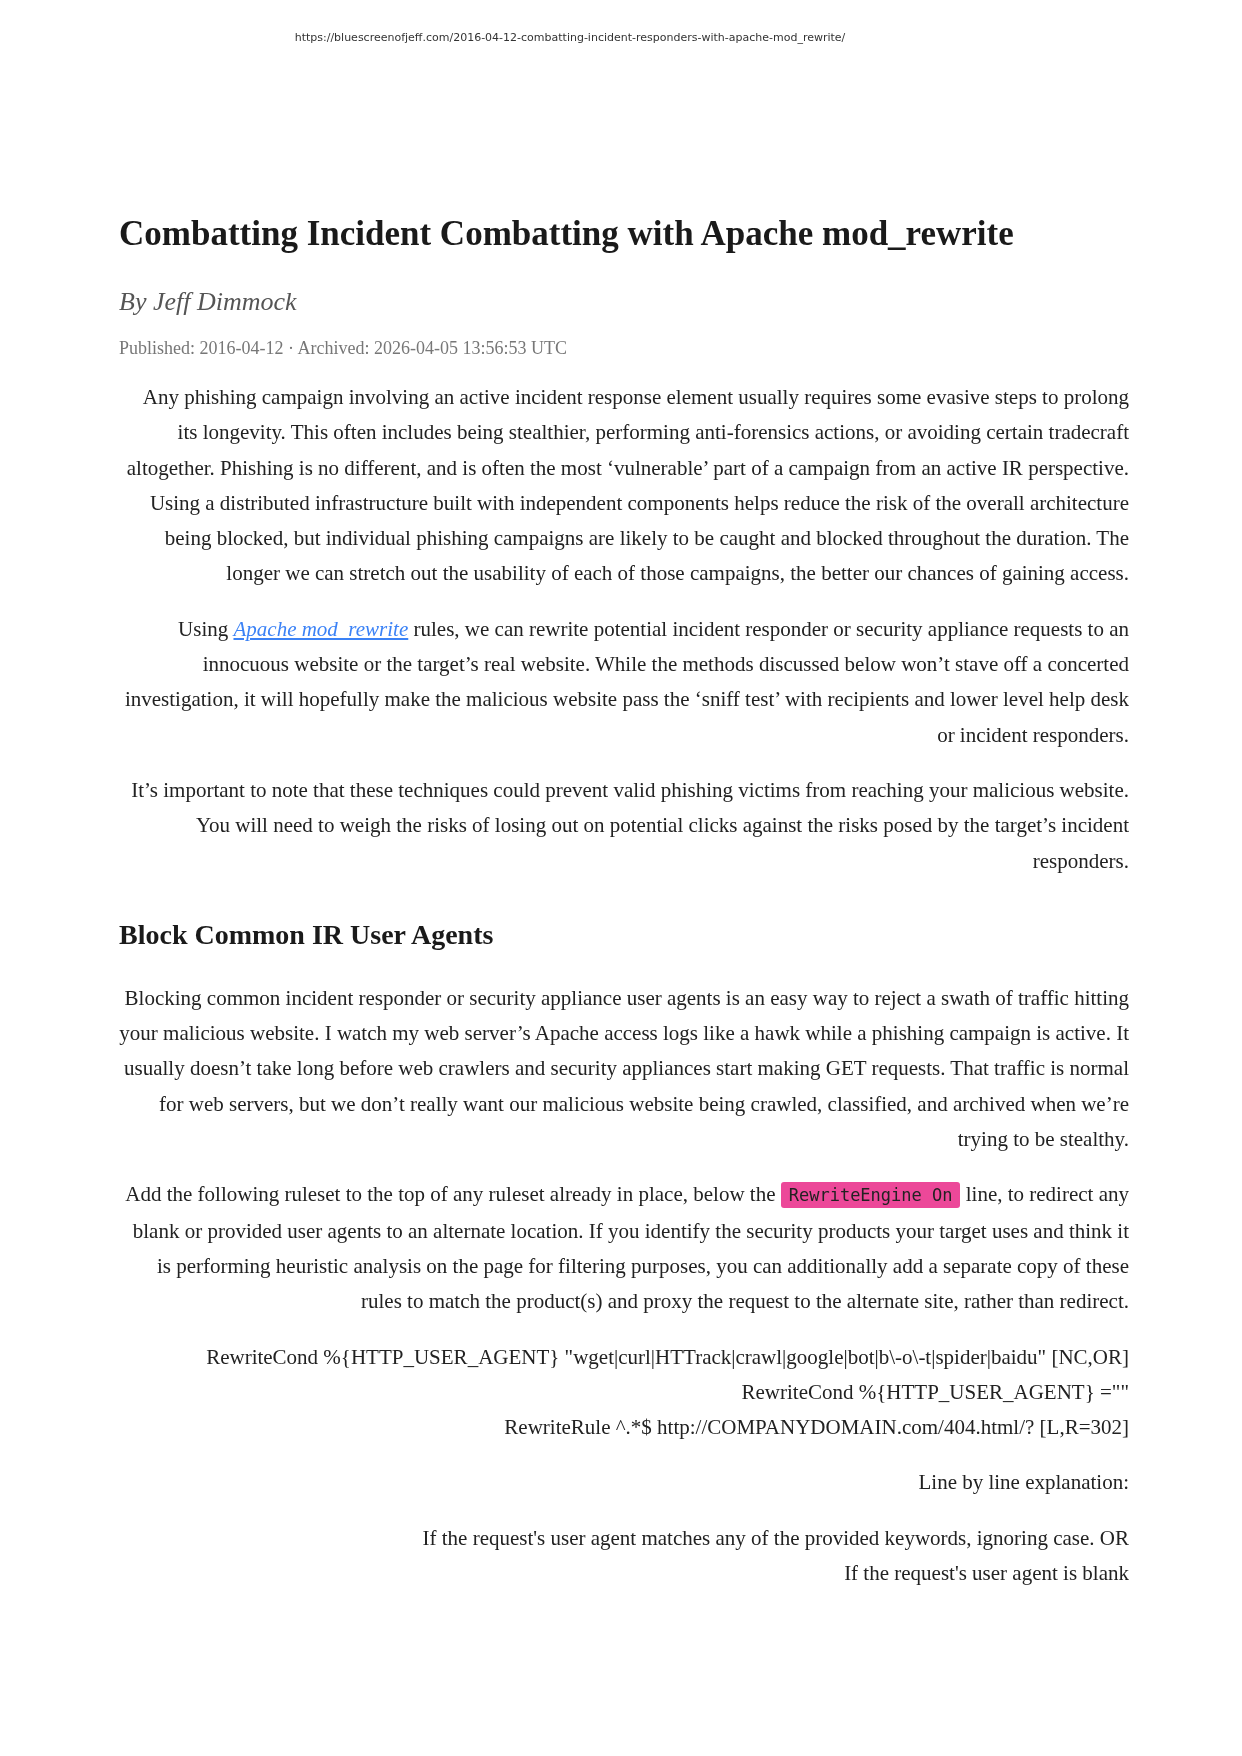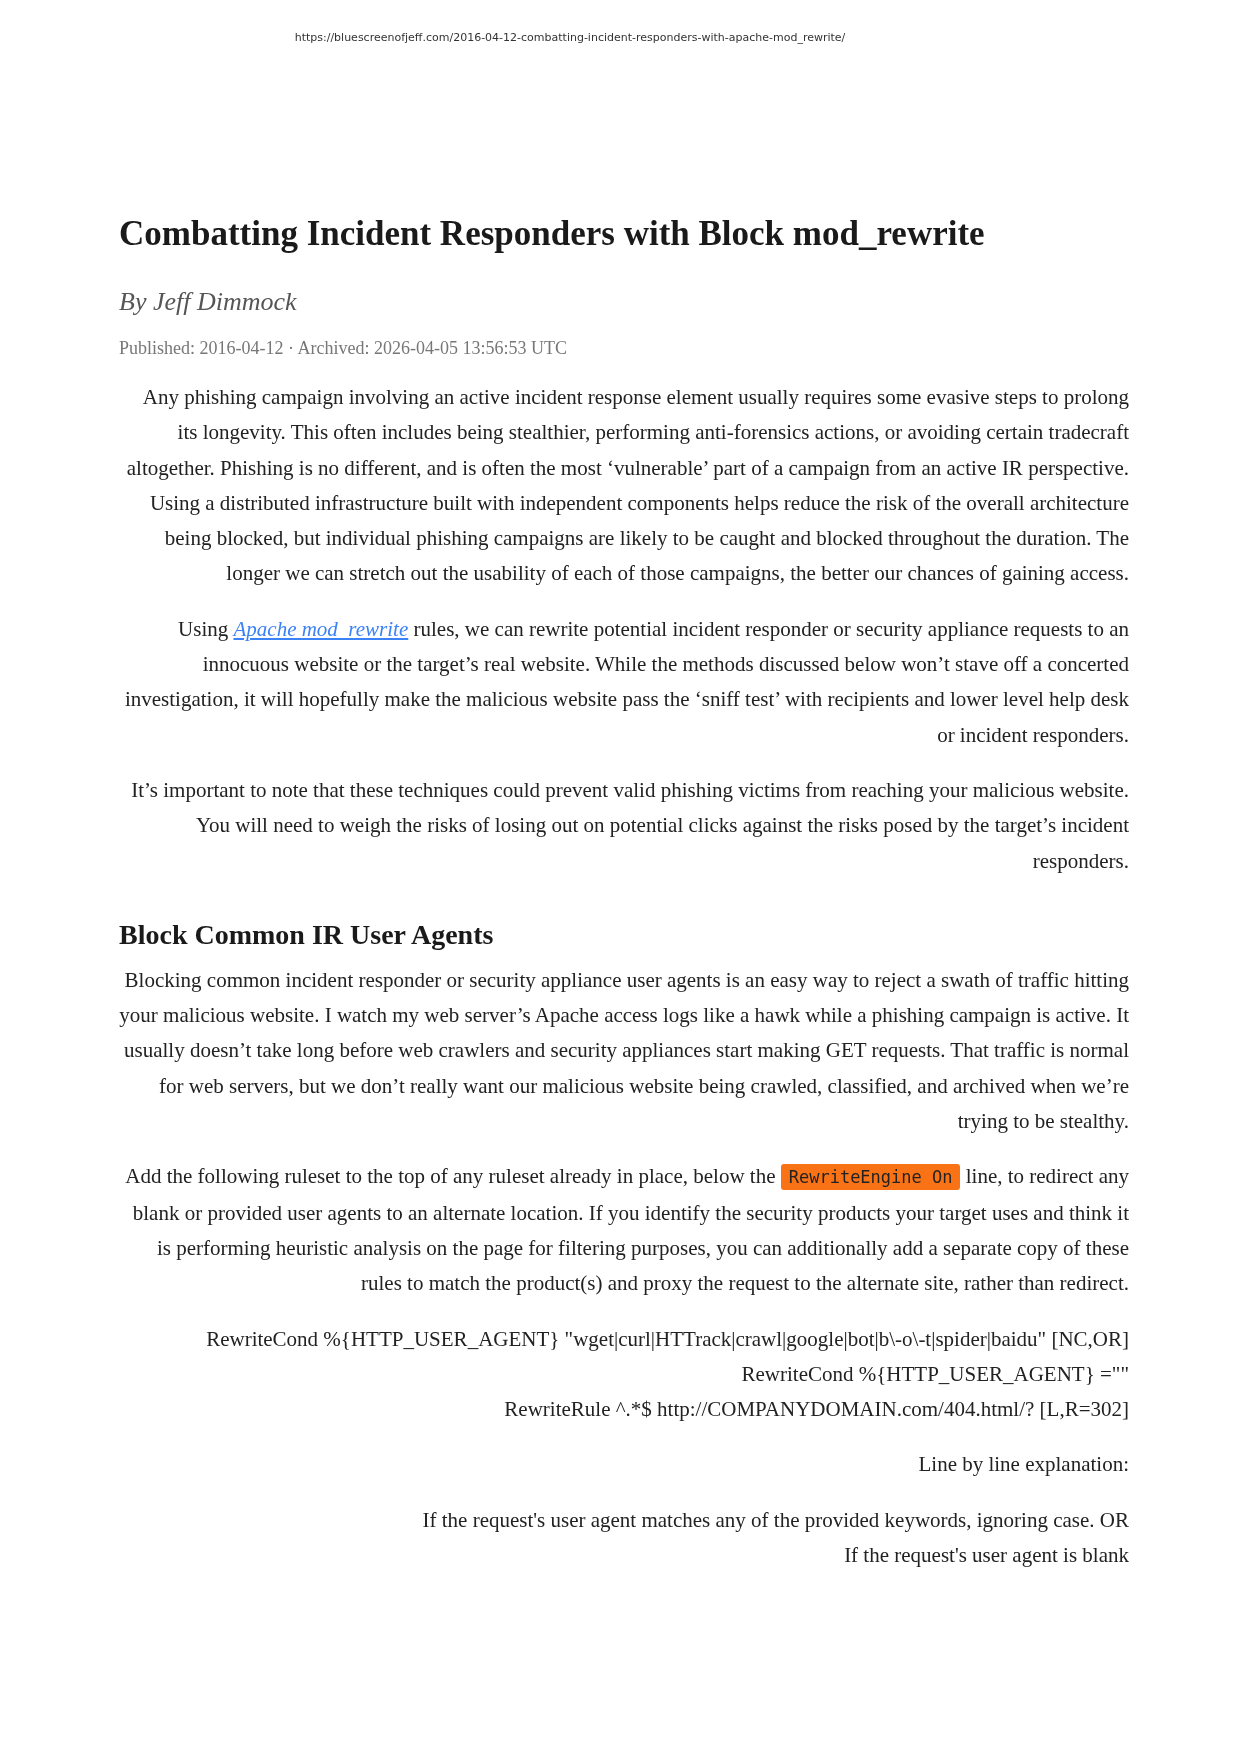--- a/index.html
+++ b/index.html
@@ -18,35 +18,35 @@
   }
   h1 {
     margin: 0; font-size: 35px; line-height: 48px; font-weight: bold; color: #1a1a1a;
   }
   .byline { margin-top: 30px; font-size: 26px; color: #555555; line-height: 28px; font-style: italic; }
   .meta { margin-top: 20px; font-size: 18px; color: #777777; line-height: 24px; }
   p { margin: 0; font-size: 21px; line-height: 35.3px; text-align: right; }
   .p1 { margin-top: 20px; }
   .para { margin-top: 20px; }
   h2 { margin: 36px 0 0 0; font-size: 28px; line-height: 40px; font-weight: bold; color: #1a1a1a; }
-  .after-h2 { margin-top: 8px; }
+  .after-h2 { margin-top: 26px; }
   a { color: #3b82f6; text-decoration: underline; font-style: italic; }
   code {
-    font-family: "DejaVu Sans Mono", monospace; font-size: 17px; background: #f97316;
+    font-family: "DejaVu Sans Mono", monospace; font-size: 17px; background: #ec4899;
     padding: 3px 8px; border-radius: 3px; color: #222;
   }
   .code-lines p { line-height: 35.3px; font-family: Liberation Serif, serif; }
 </style>
 </head>
 <body>
 
 <div class="url-header">https://bluescreenofjeff.com/2016-04-12-combatting-incident-responders-with-apache-mod_rewrite/</div>
 
 <div class="article">
-  <h1>Combatting Incident Responders with Block mod_rewrite</h1>
+  <h1>Combatting Incident Combatting with Apache mod_rewrite</h1>
   <div class="byline">By Jeff Dimmock</div>
   <div class="meta">Published: 2016-04-12 · Archived: 2026-04-05 13:56:53 UTC</div>
 
   <p class="p1">Any phishing campaign involving an active incident response element usually requires some evasive steps to prolong its longevity. This often includes being stealthier, performing anti-forensics actions, or avoiding certain tradecraft altogether. Phishing is no different, and is often the most ‘vulnerable’ part of a campaign from an active IR perspective. Using a distributed infrastructure built with independent components helps reduce the risk of the overall architecture being blocked, but individual phishing campaigns are likely to be caught and blocked throughout the duration. The longer we can stretch out the usability of each of those campaigns, the better our chances of gaining access.</p>
 
   <p class="para"><span>Using </span><a>Apache mod_rewrite</a><span> rules, we can rewrite potential incident responder or security appliance requests to an innocuous website or the target’s real website. While the methods discussed below won’t stave off a concerted investigation, it will hopefully make the malicious website pass the ‘sniff test’ with recipients and lower level help desk or incident responders.</span></p>
 
   <p class="para">It’s important to note that these techniques could prevent valid phishing victims from reaching your malicious website. You will need to weigh the risks of losing out on potential clicks against the risks posed by the target’s incident responders.</p>
 
   <h2>Block Common IR User Agents</h2>

